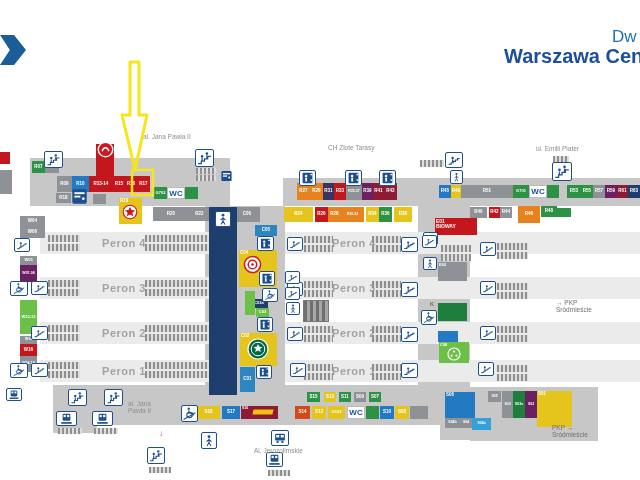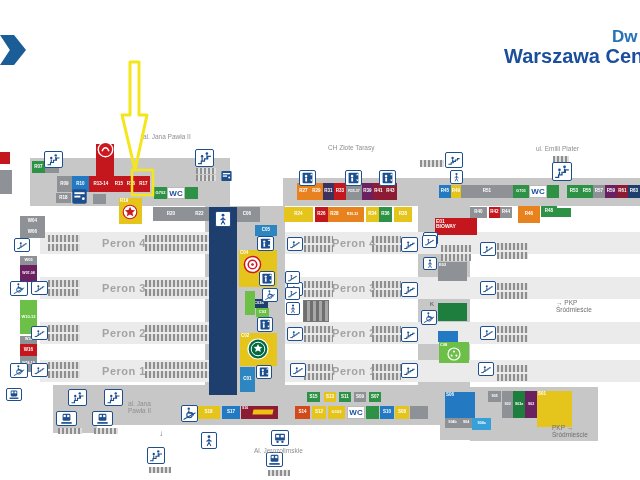--- a/index.html
+++ b/index.html
@@ -24,21 +24,21 @@
   .title-line{position:absolute;white-space:nowrap;}
   #chevron{background:#1b5e97;clip-path:polygon(0 0,54% 0,100% 50%,54% 100%,0 100%,38% 50%);}
   .logo svg{width:100%;height:100%;display:block;}
 </style>
 </head>
 <body>
 
 <div id="stage">
   <div id="chevron" class="abs" style="left:0;top:35px;width:26px;height:30px;"></div>
 
-  <div class="title-line" style="left:612px;top:27px;font-size:17px;font-weight:700;color:#2472b8;">Dw</div>
+  <div class="title-line" style="left:612px;top:27px;font-size:17px;font-weight:400;color:#2472b8;">Dw</div>
   <div class="title-line" style="left:504px;top:45px;font-size:20px;font-weight:800;color:#1b4f9c;">Warszawa Cen</div>
 
   <div id="layer-floors">
       <div class="abs floor" style="left: 30px; top: 158px; width: 200px; height: 48px;"></div>
       <div class="abs floor" style="left: 283px; top: 178px; width: 357px; height: 28px;"></div>
       <div class="abs floor" style="left: 205px; top: 206px; width: 80px; height: 200px;"></div>
       <div class="abs floor" style="left: 418px; top: 206px; width: 52px; height: 182px;"></div>
       <div class="abs floor" style="left: 95px; top: 385px; width: 375px; height: 40px;"></div>
       <div class="abs floor" style="left: 53px; top: 385px; width: 44px; height: 48px;"></div>
       <div class="abs floor" style="left: 470px; top: 387px; width: 128px; height: 54px;"></div>

